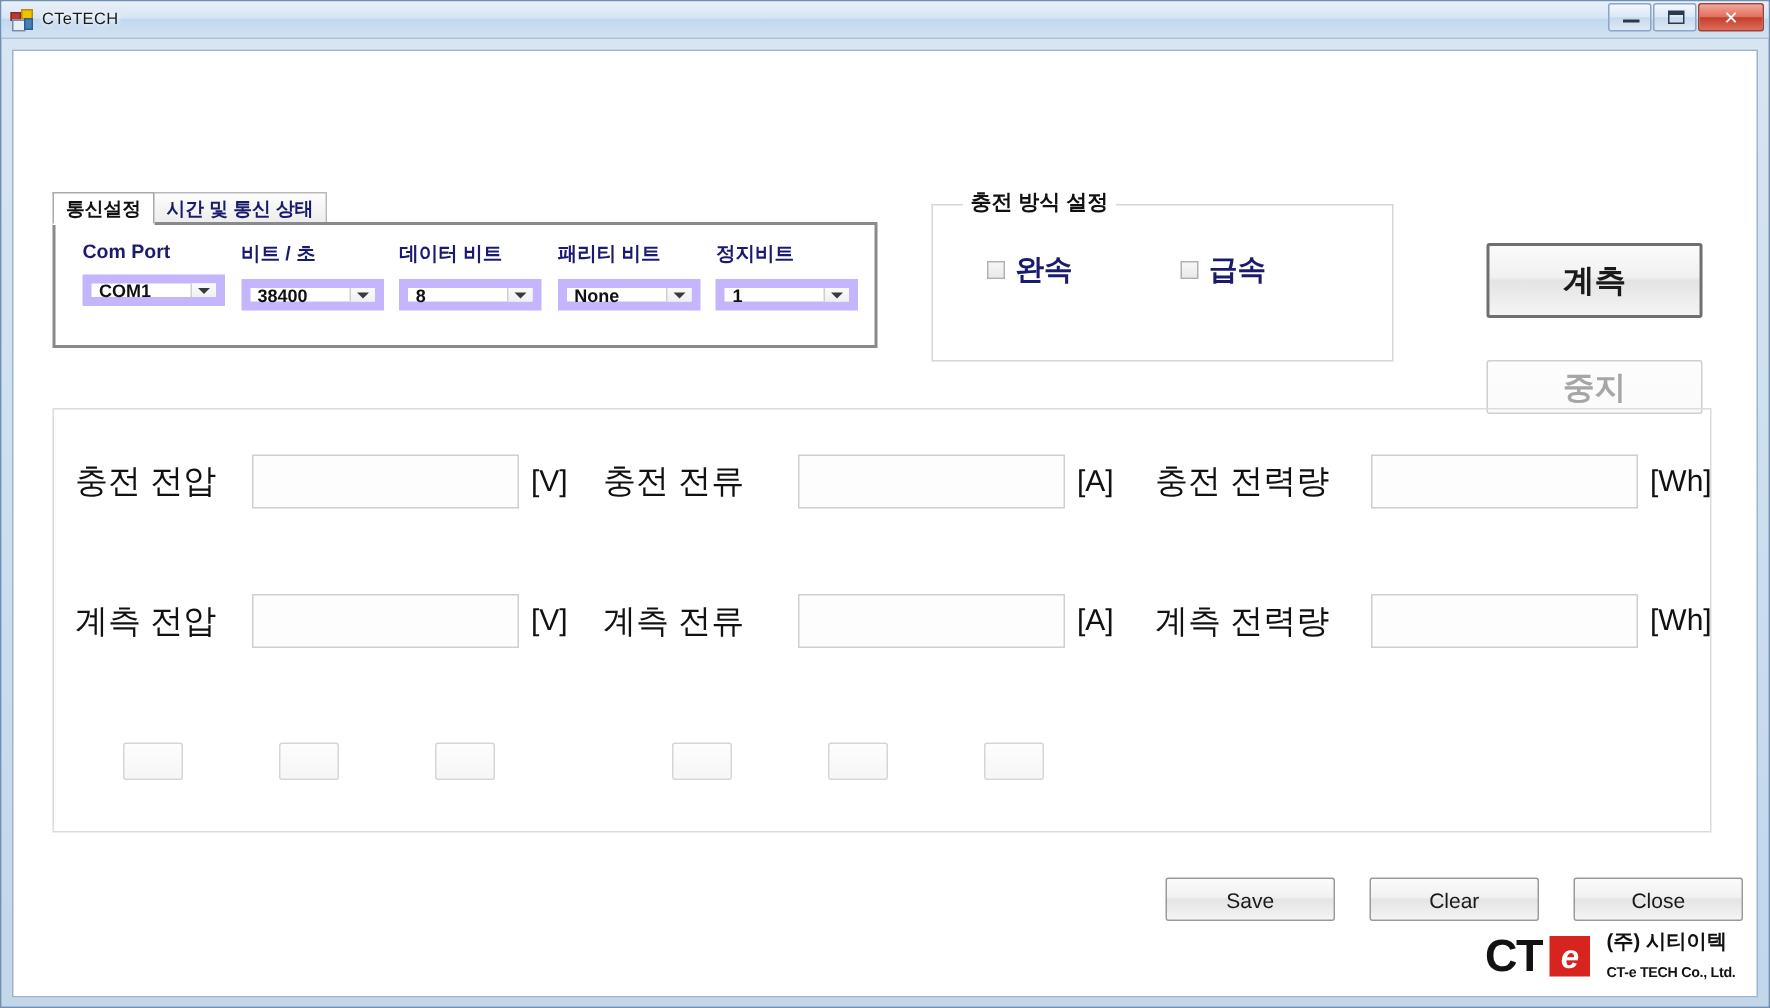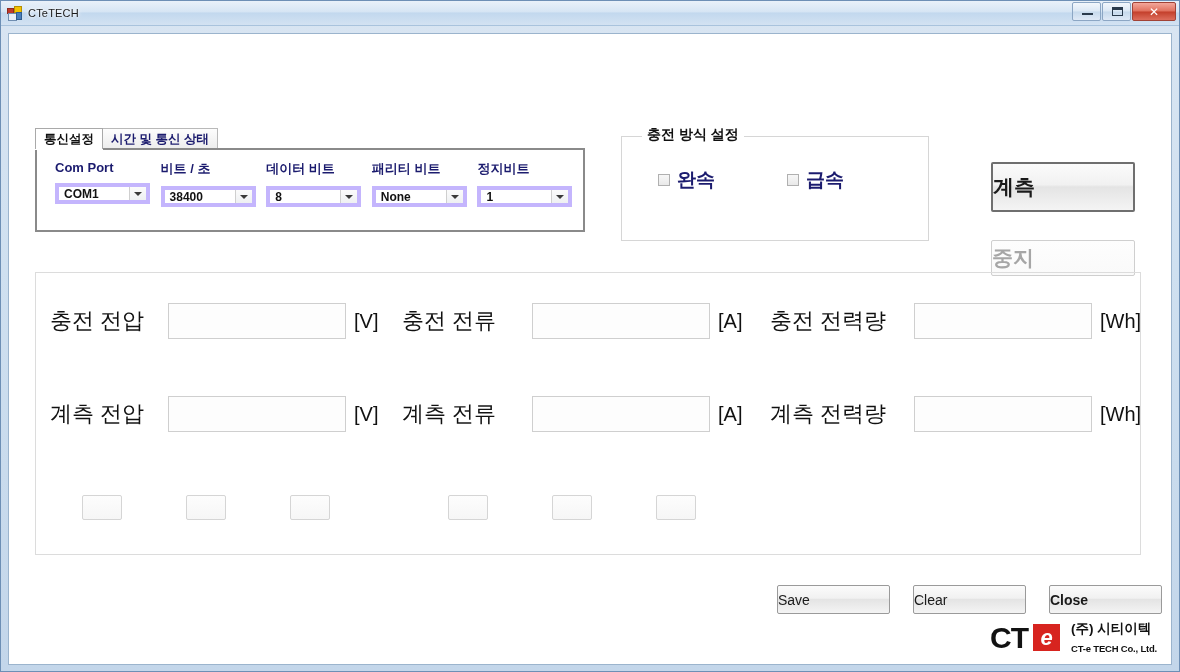--- a/index.html
+++ b/index.html
@@ -161,21 +161,21 @@
   .combo-label {
     font-size: 13px;
     font-weight: bold;
     color: #1b1b6e;
     margin-bottom: 8px;
     white-space: nowrap;
   }
   .combo {
     position: relative;
     height: 21px;
-    border: 4px solid #c4b5fd;
+    border: 6px solid #c4b5fd;
     background: #fff;
     display: flex;
     align-items: center;
     padding-left: 5px;
     font-size: 12px;
     font-weight: bold;
     color: #111;
     width: 95px;
   }
   .combo .arrow {
@@ -246,20 +246,21 @@
     width: 115px; height: 28px;
   }
 
   
   .btn {
     border: 1px solid #9a9a9a;
     border-radius: 2px;
     background: linear-gradient(to bottom, #fbfbfb 0%, #f1f1f1 45%, #e4e4e4 50%, #f4f4f4 100%);
     display: flex;
     align-items: center;
+    justify-content: center;
     font-size: 14px;
     color: #1a1a1a;
     cursor: default;
   }
   .btn.big {
     font-size: 21px;
     font-weight: bold;
   }
   .btn.disabled {
     color: #a6a6a6;
@@ -345,21 +346,21 @@
     position: absolute;
     left: 740px; top: 551px;
     width: 392px; height: 29px;
   }
   .bbtn {
     position: absolute;
     width: 113px; height: 29px;
   }
   .bbtn.b1 { left: 28px; }
   .bbtn.b2 { left: 164px; }
-  .bbtn.b3 { left: 300px; font-weight: bold; }
+  .bbtn.b3 { left: 300px; }
 
   
   #logo {
     position: absolute;
     right: 14px; bottom: 8px;
     display: flex;
     align-items: center;
     gap: 7px;
   }
   #logo-ct {

